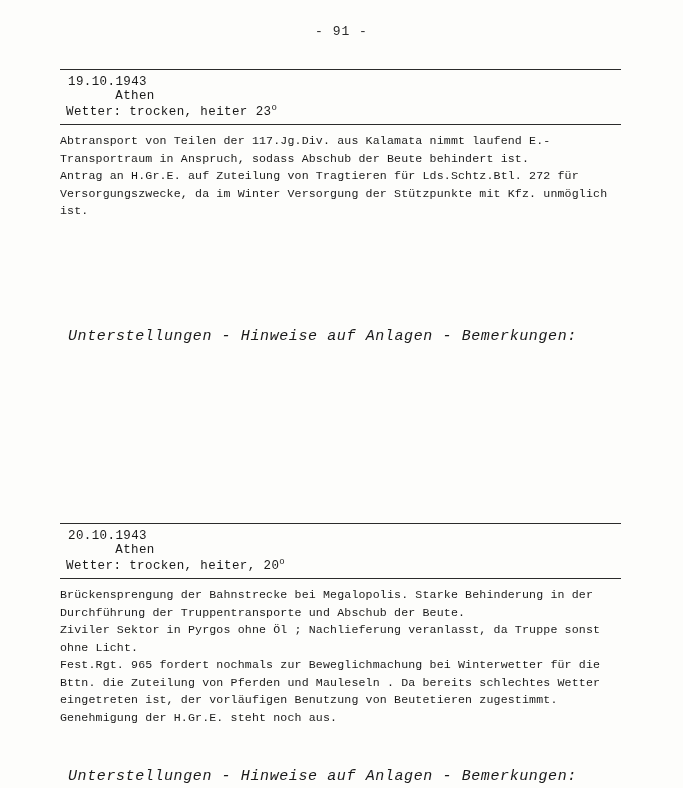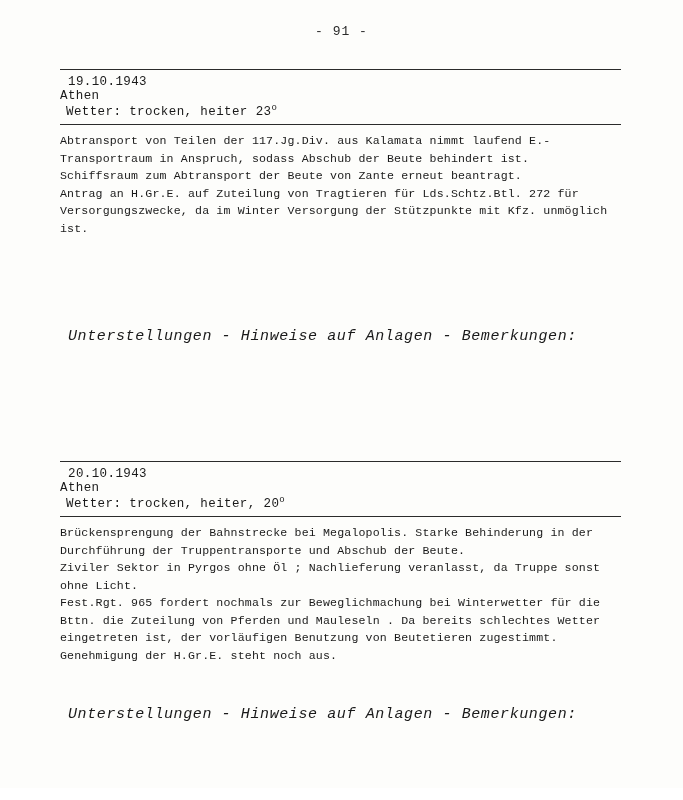--- a/index.html
+++ b/index.html
@@ -26,41 +26,42 @@
     font-size: 13px;
     letter-spacing: 1px;
     padding-top: 24px;
     color: #2a2a2a;
   }
 
   .entry {
     padding: 0 62px 0 60px;
   }
   .entry-1 { margin-top: 30px; }
-  .entry-2 { }
+  .entry-2 { margin-top: 62px; }
 
   .rule {
     border-top: 1.5px solid #2b2b2b;
     height: 0;
   }
 
   .header-row {
     display: flex;
     align-items: baseline;
     font-size: 12.5px;
     padding: 5px 0 5px 0;
     letter-spacing: 0.4px;
     flex-direction: column;
   }
   .hdr-date {
     width: 180px;
     padding-left: 8px;
   }
   .hdr-place {
     width: 150px;
+    text-align: center;
   }
   .hdr-weather {
     flex: 1;
     padding-left: 6px;
   }
   .sup {
     font-size: 9px;
     vertical-align: super;
   }
 
@@ -103,21 +104,20 @@
       <div class="hdr-weather">
         <span>Wetter:</span>
         <span>trocken, heiter</span>
         <span>23</span><span class="sup">o</span>
       </div>
     </div>
     <div class="rule"></div>
 
     <div class="body-text entry-body-1">
       <p>Abtransport von Teilen der 117.Jg.Div. aus Kalamata nimmt laufend E.-Transportraum in Anspruch, sodass Abschub der Beute behindert ist.</p>
-      <p>Schiffsraum zum Abtransport der Beute von Zante erneut beantragt.</p>
       <p>Antrag an H.Gr.E. auf Zuteilung von Tragtieren für Lds.Schtz.Btl. 272 für Versorgungszwecke, da im Winter Versorgung der Stützpunkte mit Kfz. unmöglich ist.</p>
     </div>
 
     <div class="footer-line footer-1">Unterstellungen - Hinweise auf Anlagen - Bemerkungen:</div>
   </div>
 
   <div class="spacer-1"></div>
 
   <div class="entry entry-2">
     <div class="rule"></div>

